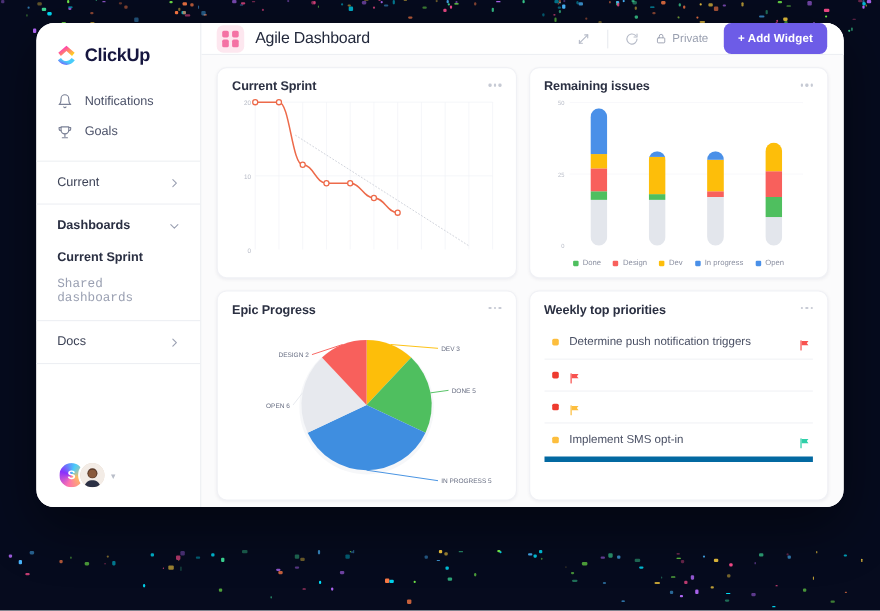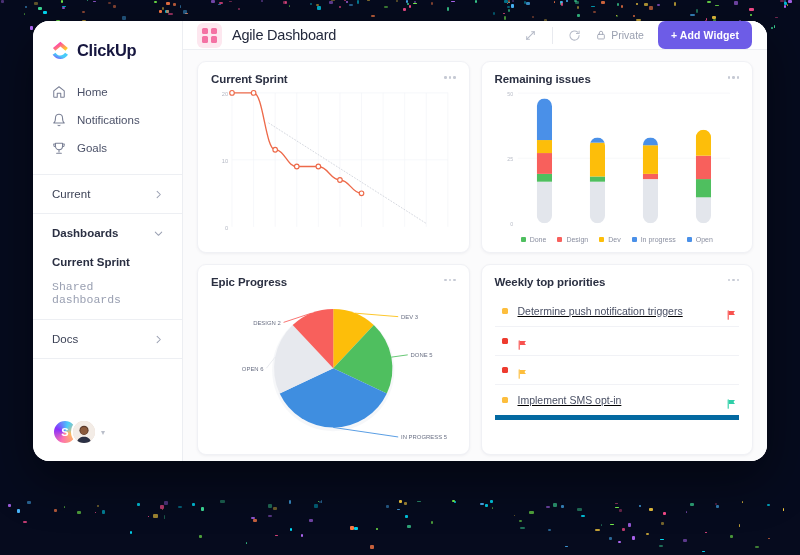--- a/index.html
+++ b/index.html
@@ -119,21 +119,21 @@
     display: flex; align-items: center; justify-content: center; gap: 11px;
     padding-top: 2px;
   }
   .lg { display: flex; align-items: center; gap: 4px; font-size: 7px; color: #8a8fa0; }
   .lg i { width: 5px; height: 5px; border-radius: 1px; display: block; }
 
   
   .prio-list { padding-top: 8px; display: flex; flex-direction: column; }
   .prio-row {
     display: flex; align-items: center; gap: 10px;
-    padding: 9px 3px 9px 7px; border-bottom: 1px solid #f1f2f6; cursor: pointer; text-decoration: underline;
+    padding: 9px 3px 9px 7px; border-bottom: 1px solid #f1f2f6; cursor: pointer;
   }
   .prio-row:last-child { border-bottom: 5px solid #0369a1; }
   .prio-dot { width: 6px; height: 6px; border-radius: 1.5px; flex: 0 0 6px; }
   .prio-text { flex: 1; font-size: 10.5px; color: #4a5064; }
   .flag { width: 9px; height: 10px; flex: 0 0 9px; }
 </style>
 </head>
 <body>
 
 <div id="confetti">
@@ -391,28 +391,20 @@
           <path d="M11.9 6.9L5.5 12.4 2.5 8.9 11.9 .8l9.4 8.1-3 3.5z" fill="url(#cug2)"></path>
         </svg>
       </span>
       <span class="brand-name">ClickUp</span>
     </div>
 
     <div class="nav-group">
       <div class="nav-item">
         <span class="nav-icon">
           <svg viewBox="0 0 24 24" fill="none" stroke="currentColor" stroke-width="1.8" stroke-linecap="round" stroke-linejoin="round">
-              <path d="M3 10l9-7 9 7v10a1 1 0 0 1-1 1h-5v-7H9v7H4a1 1 0 0 1-1-1z"></path>
-            </svg>
-        </span>
-        <span>Home</span>
-      </div>
-      <div class="nav-item">
-        <span class="nav-icon">
-          <svg viewBox="0 0 24 24" fill="none" stroke="currentColor" stroke-width="1.8" stroke-linecap="round" stroke-linejoin="round">
               <path d="M18 8a6 6 0 1 0-12 0c0 7-3 9-3 9h18s-3-2-3-9"></path>
               <path d="M13.7 21a2 2 0 0 1-3.4 0"></path>
             </svg>
         </span>
         <span>Notifications</span>
       </div>
       <div class="nav-item">
         <span class="nav-icon">
           <svg viewBox="0 0 24 24" fill="none" stroke="currentColor" stroke-width="1.8" stroke-linecap="round" stroke-linejoin="round">
               <path d="M6 4h12v5a6 6 0 0 1-12 0z"></path>

